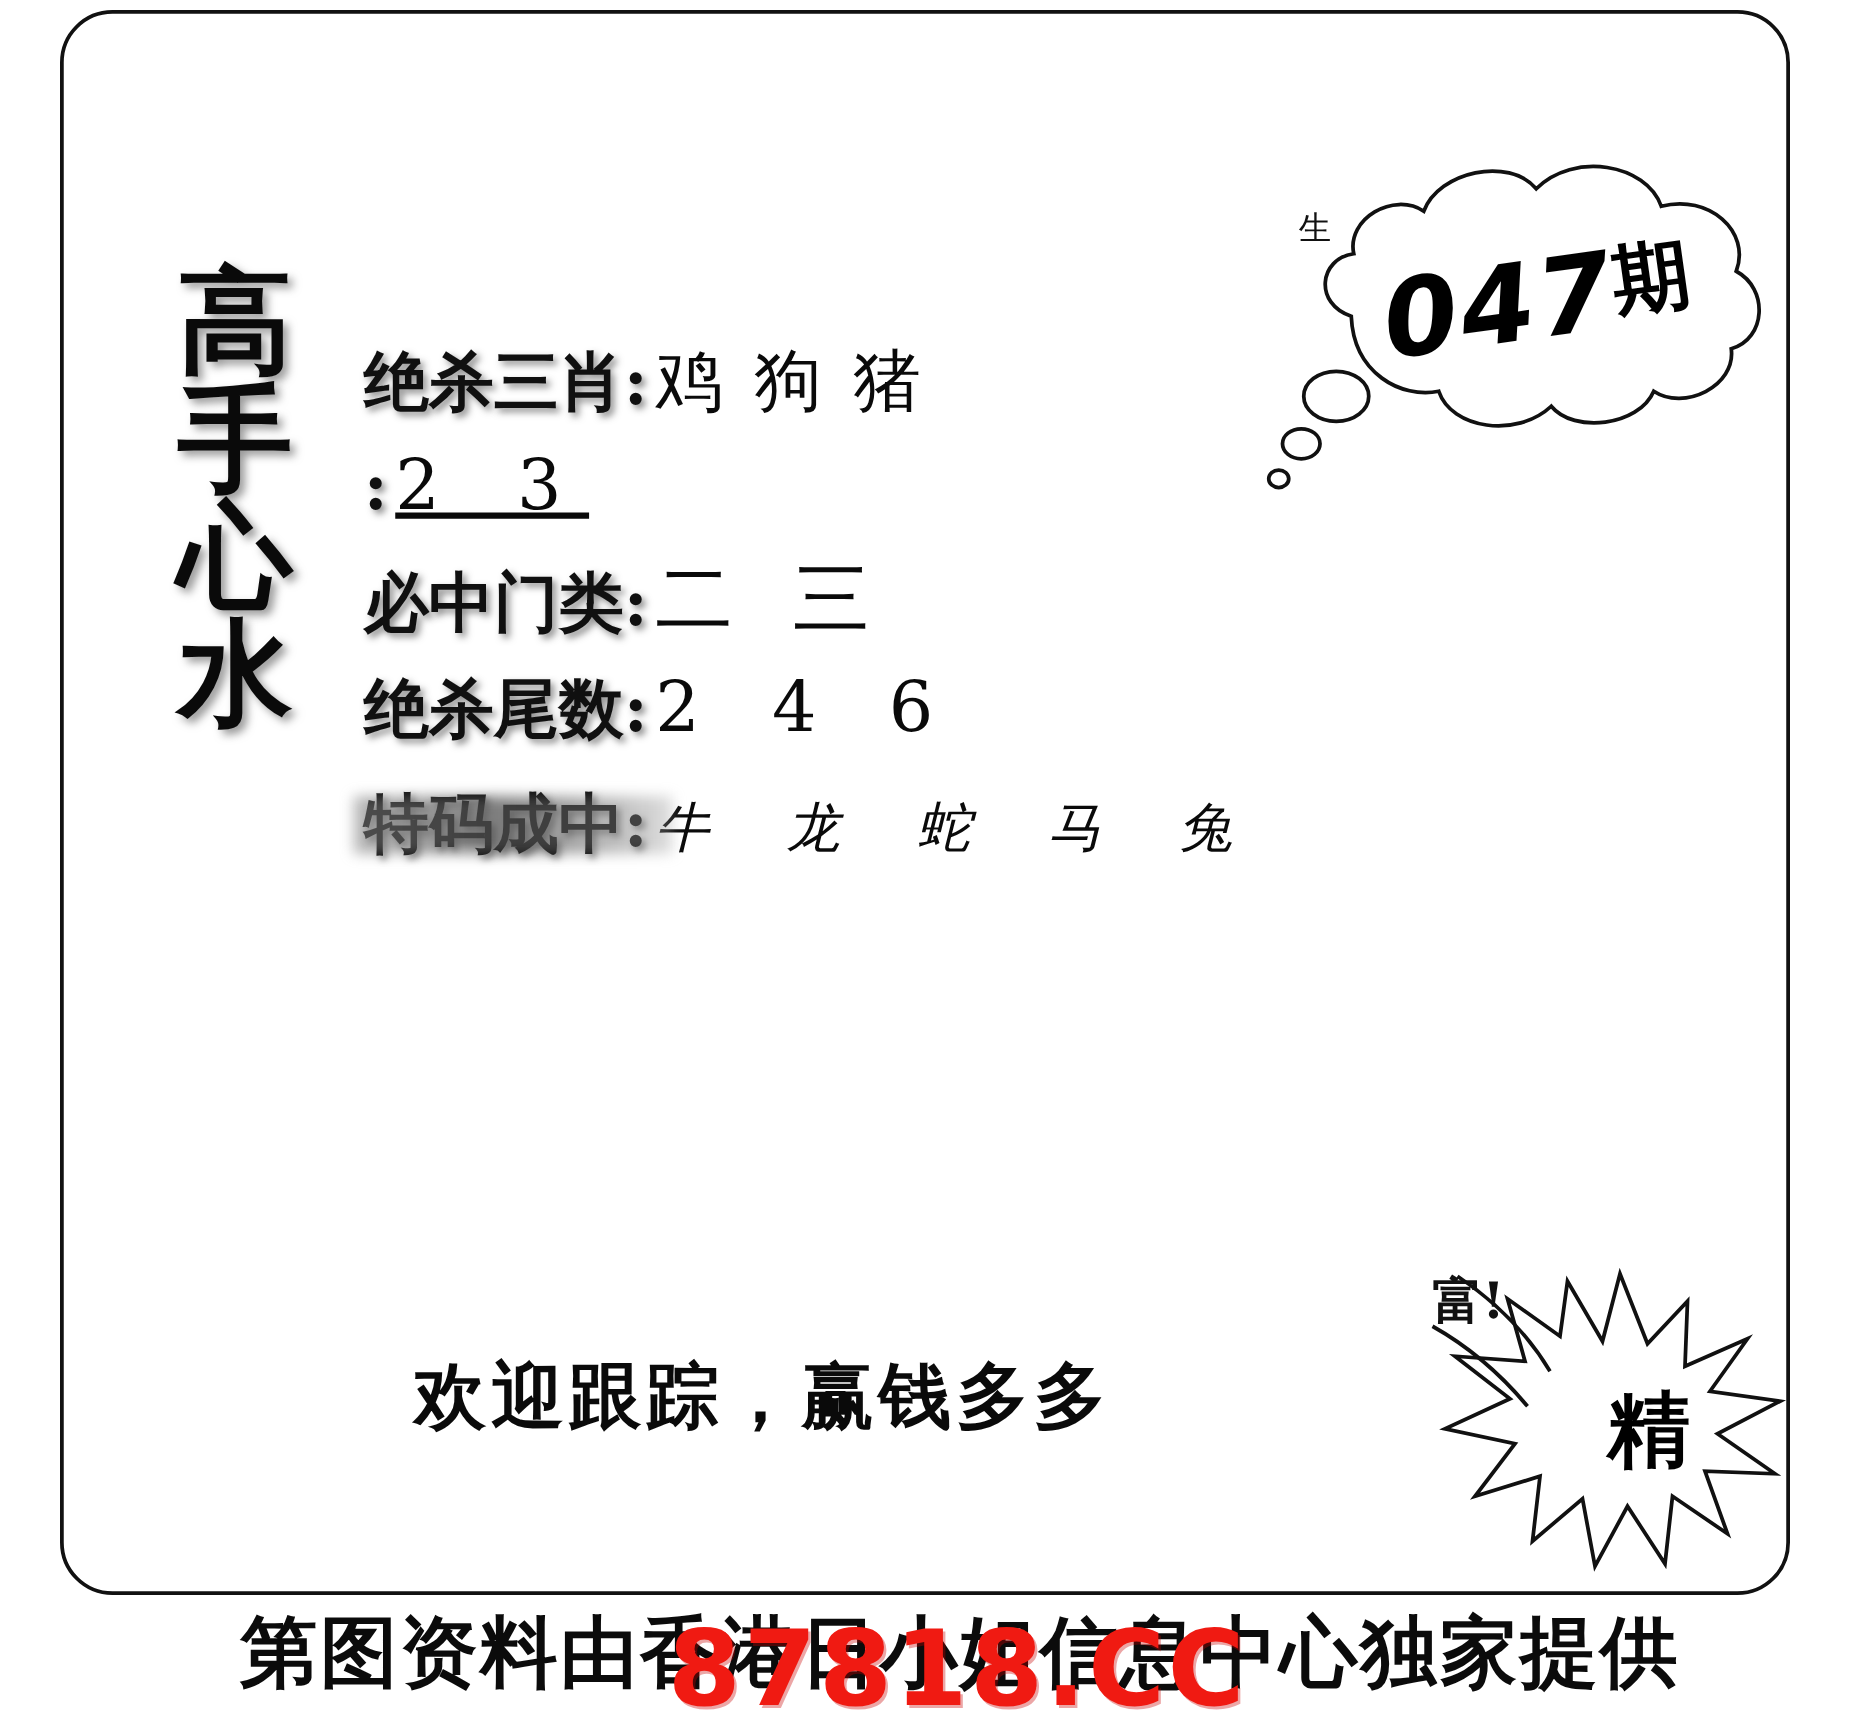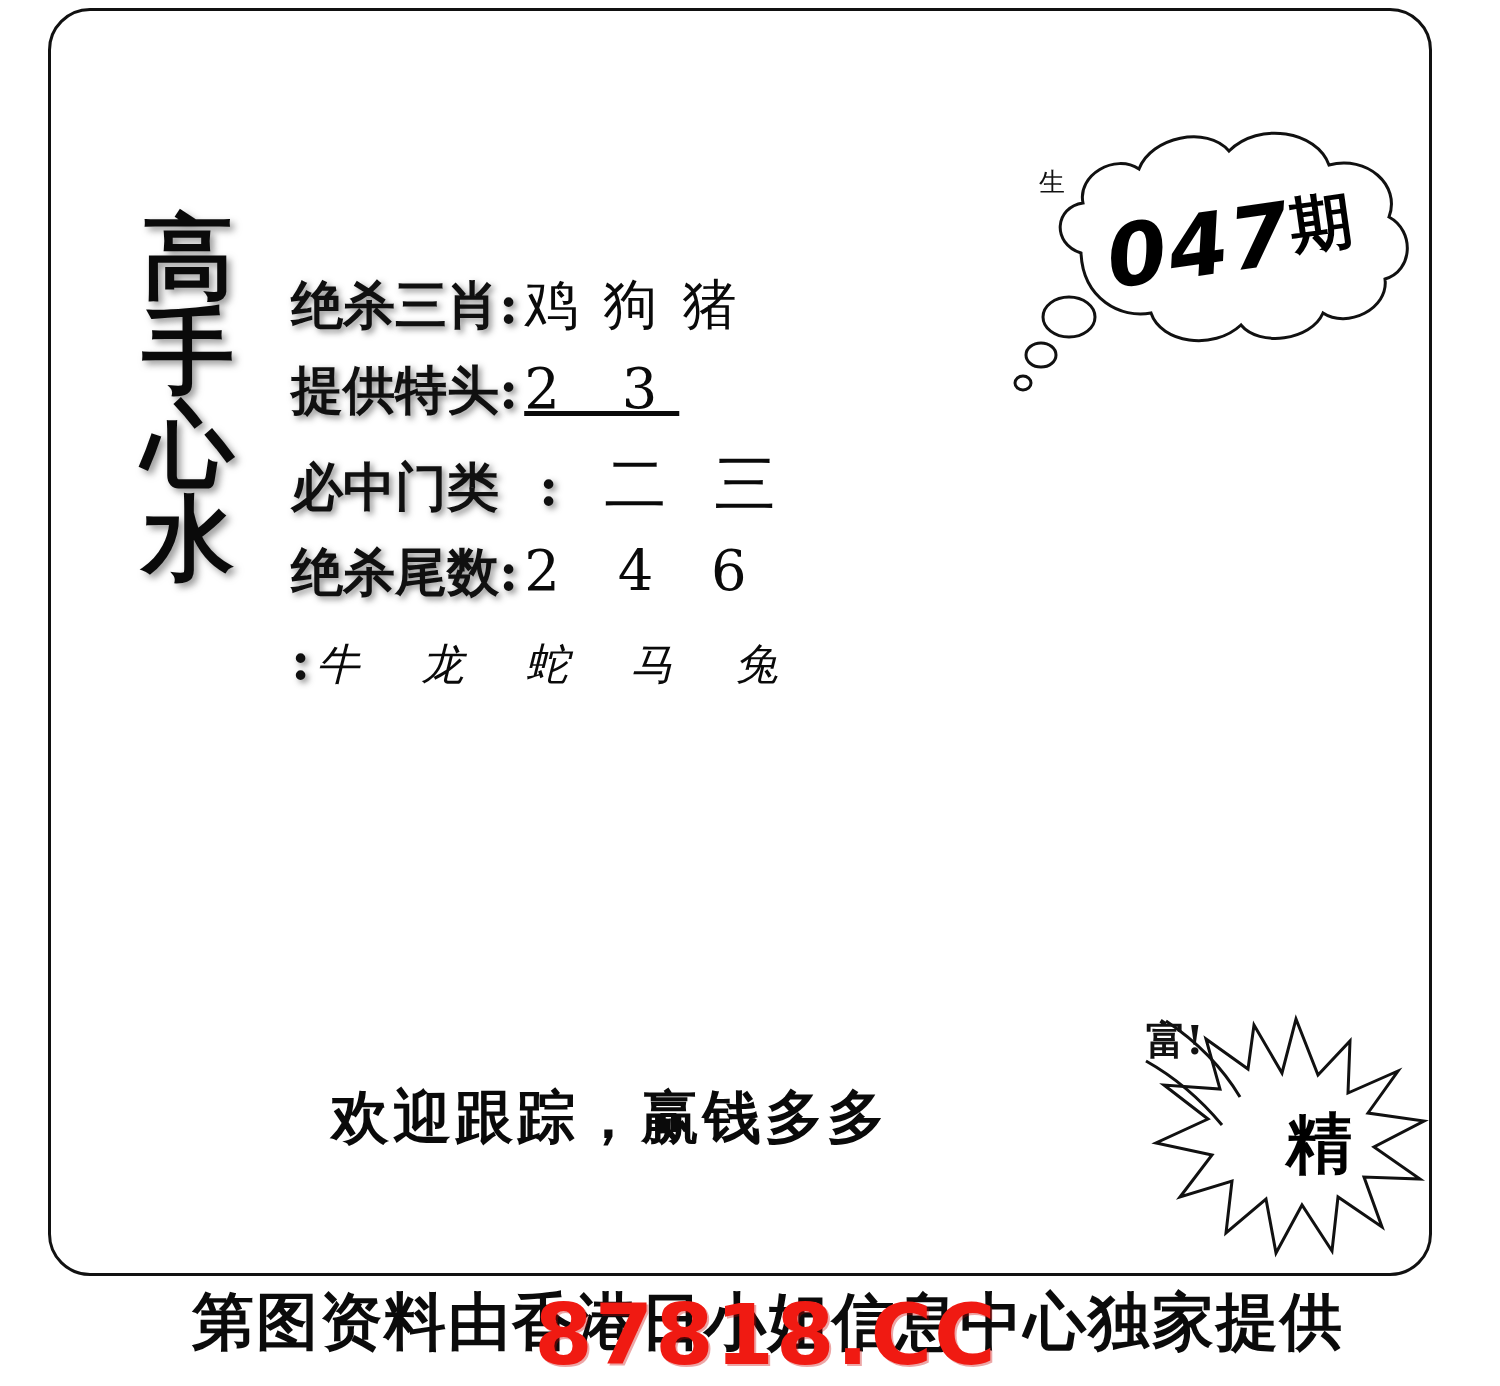--- a/index.html
+++ b/index.html
@@ -75,21 +75,21 @@
   .val.big {
     font-size: 62px;
     letter-spacing: 14px;
   }
   .val.poem {
     font-size: 44px;
     letter-spacing: 0px;
   }
   .line.l1 { margin-bottom: 14px; }
   .line.l2 { margin-bottom: 16px; }
-  .line.l3 { margin-bottom: 12px; gap: 40px; }
+  .line.l3 { margin-bottom: 12px; }
   .line.l4 { margin-bottom: 14px; }
   .line.l5 { margin-bottom: 22px; }
 
   .line.l2 .val { letter-spacing: 22px; font-size: 56px; text-decoration: underline; }
   .line.l5 .val { letter-spacing: 20px; font-size: 56px; }
 
   
   .lbl.smudge {
     position: relative;
     color: #0d0d0d;
@@ -254,39 +254,39 @@
 
   <div class="lines">
 
     <div class="line l1">
       <span class="lbl">绝杀三肖</span>
       <span class="lbl">:</span>
       <span class="val">鸡 狗 猪</span>
     </div>
 
     <div class="line l2">
-      <span class="lbl">提供特头</span>
       <span class="lbl">:</span>
       <span class="val">2 3</span>
     </div>
 
     <div class="line l3">
       <span class="lbl">必中门类</span>
       <span class="lbl">:</span>
       <span class="val big">二 三</span>
     </div>
 
 
     <div class="line l5">
       <span class="lbl">绝杀尾数</span>
       <span class="lbl">:</span>
       <span class="val">2 4 6</span>
     </div>
 
     <div class="line l6">
+      <span class="lbl smudge">特码成中</span>
       <span class="lbl">:</span>
       <span class="val">牛 龙 蛇 马 兔</span>
     </div>
 
   </div>
 
   <div class="slogan">欢迎跟踪，赢钱多多</div>
 
   <div class="burst">
     <svg width="300" height="270" viewBox="0 0 300 270" fill="none">

